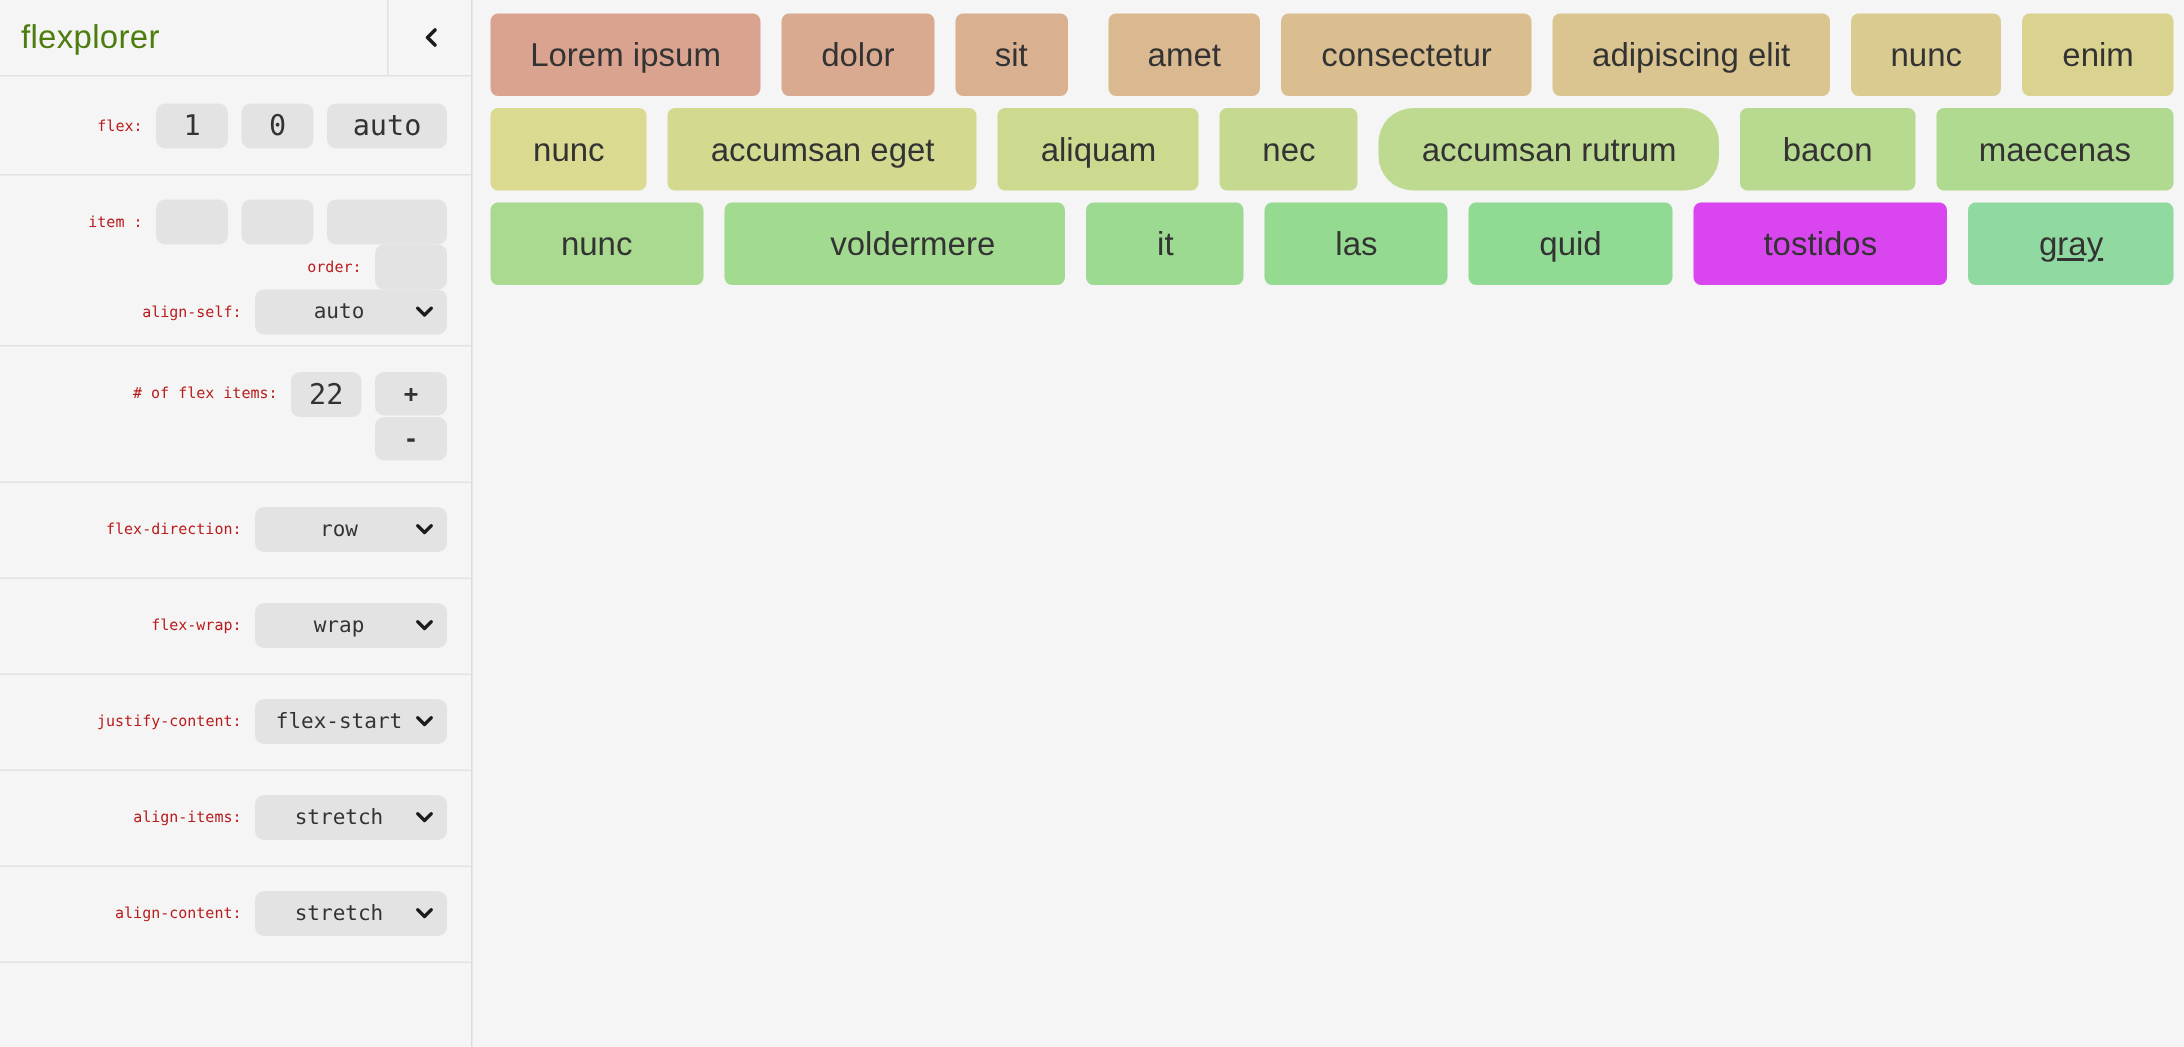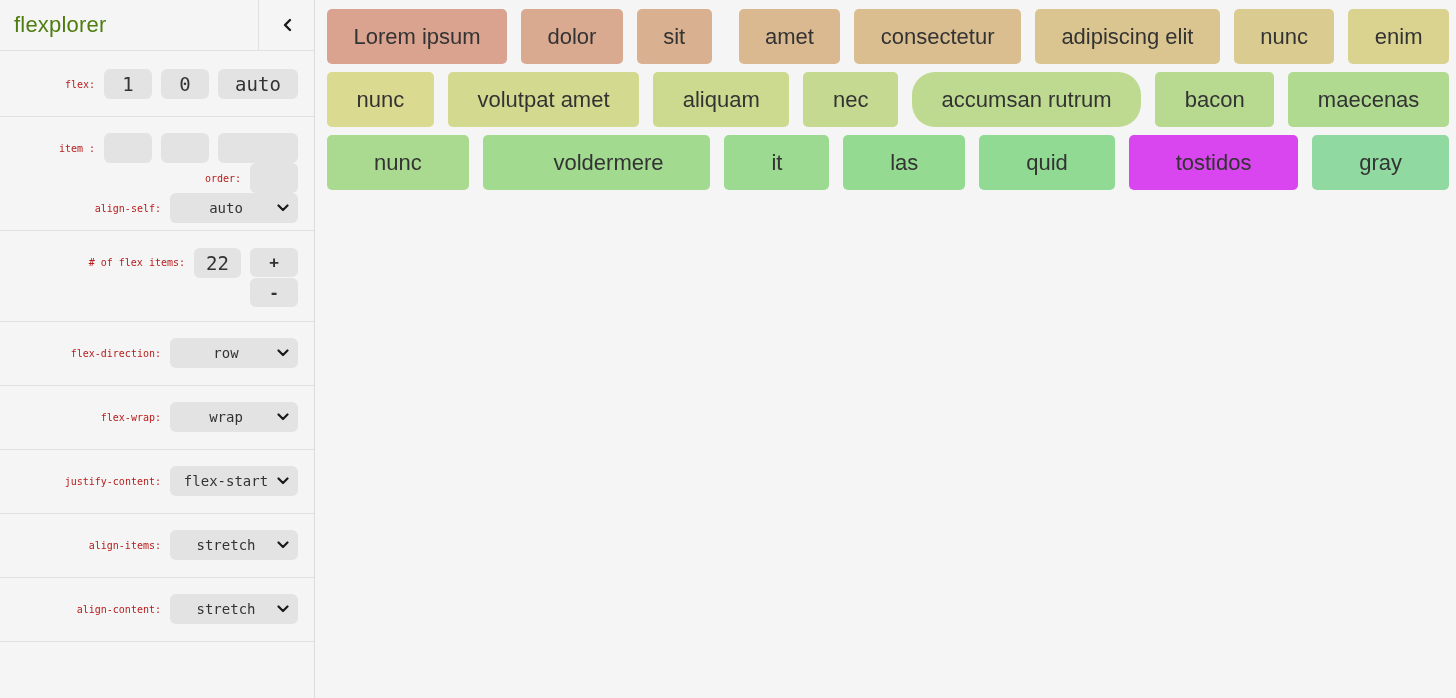--- a/index.html
+++ b/index.html
@@ -240,29 +240,29 @@
       <div class="flex-item" style="background: rgb(218, 170, 144);">dolor</div>
       <div class="flex-item" style="background: rgb(218, 177, 144);">sit</div>
       <div class="flex-item" style="background: rgb(218, 184, 144); margin-left: 20px;">amet</div>
       <div class="flex-item" style="background: rgb(218, 190, 144);">consectetur</div>
       <div class="flex-item" style="background: rgb(218, 197, 144);">adipiscing elit</div>
       <div class="flex-item" style="background: rgb(218, 204, 144);">nunc</div>
       <div class="flex-item" style="background: rgb(218, 211, 144);">enim</div>
     </div>
     <div class="items-row">
       <div class="flex-item" style="background: rgb(218, 218, 144);">nunc</div>
-      <div class="flex-item" style="background: rgb(211, 218, 144);">volutpat amet</div>
+      <div class="flex-item" style="background: rgb(211, 218, 144);">accumsan eget</div>
       <div class="flex-item" style="background: rgb(204, 218, 144);">aliquam</div>
       <div class="flex-item" style="background: rgb(197, 218, 144);">nec</div>
       <div class="flex-item" style="background: rgb(190, 218, 144); border-radius: 23px;">accumsan rutrum</div>
       <div class="flex-item" style="background: rgb(183, 218, 144);">bacon</div>
       <div class="flex-item" style="background: rgb(176, 218, 144);">maecenas</div>
     </div>
     <div class="items-row">
       <div class="flex-item" style="background: rgb(169, 218, 144);">nunc</div>
       <div class="flex-item" style="background: rgb(162, 218, 144); padding-left: 44px;">voldermere</div>
       <div class="flex-item" style="background: rgb(155, 218, 144);">it</div>
       <div class="flex-item" style="background: rgb(148, 218, 144);">las</div>
       <div class="flex-item" style="background: rgb(144, 218, 147);">quid</div>
       <div class="flex-item" style="background: #d946ef;">tostidos</div>
-      <div class="flex-item" style="background: rgb(144, 218, 161);">gray</div>
+      <div class="flex-item" style="background: rgb(144, 218, 161); text-decoration: underline;">gray</div>
     </div>
   </main>
 
 </body></html>

